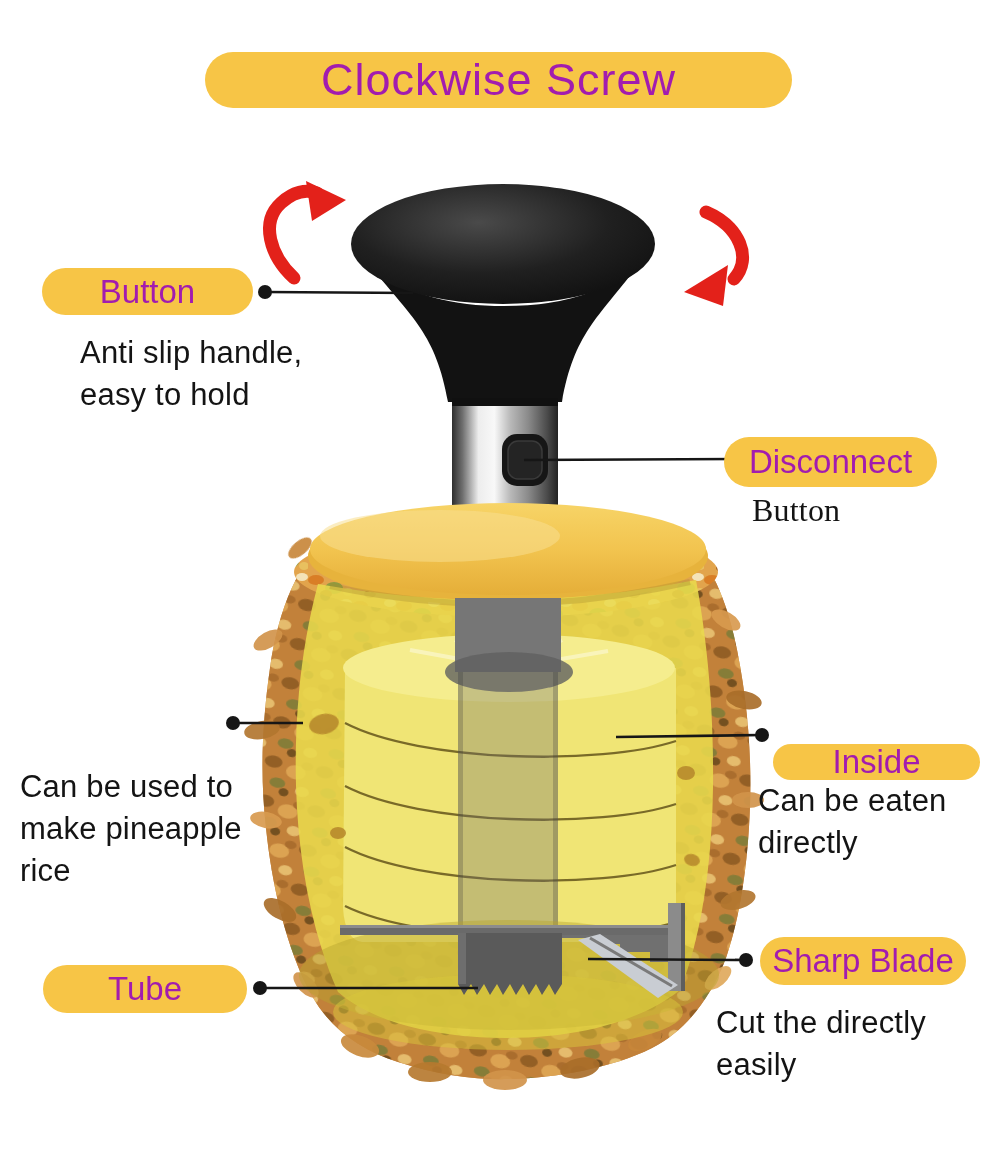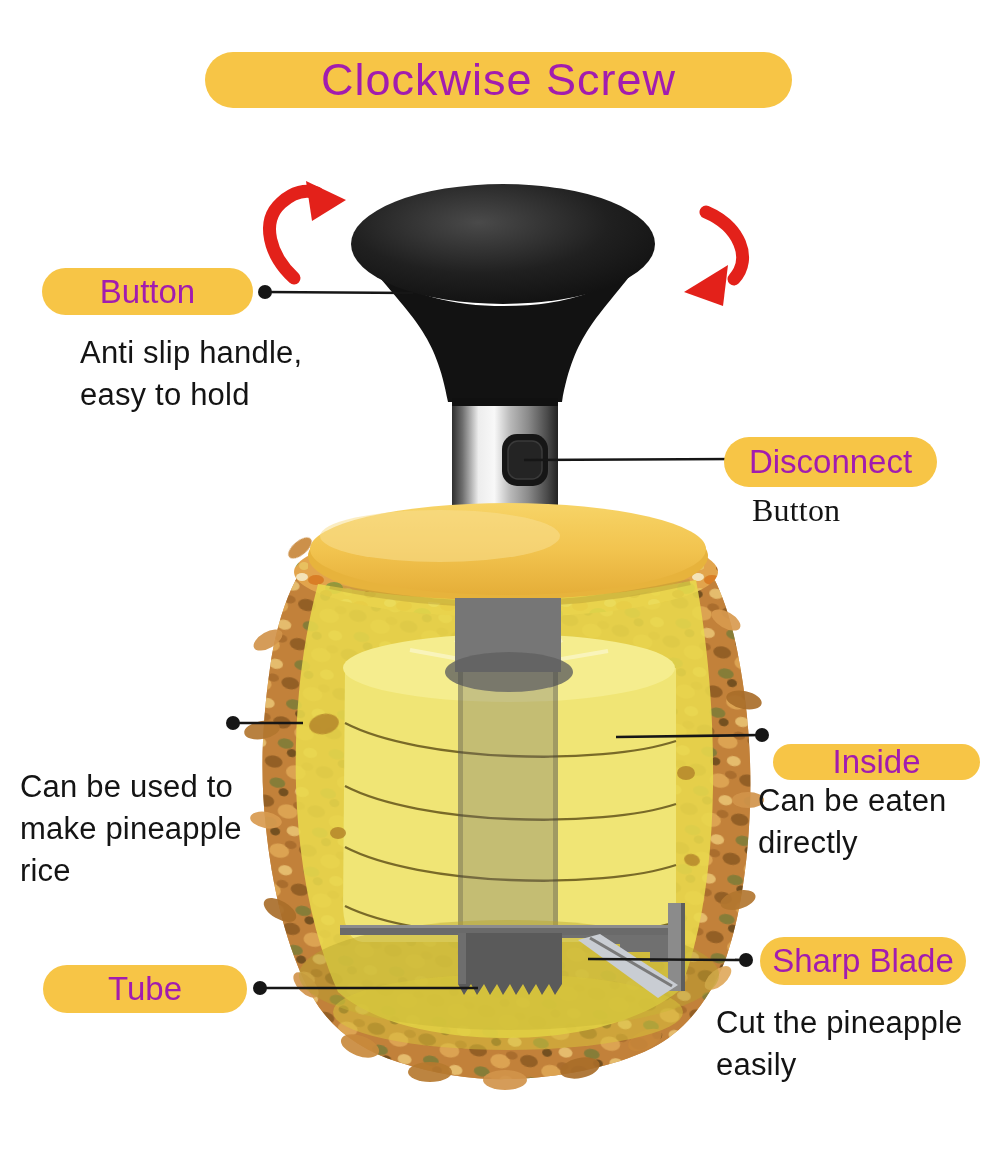--- a/index.html
+++ b/index.html
@@ -260,16 +260,16 @@
 make pineapple
 rice</div>
 
   <div class="pill pill-sm inside-pill">Inside</div>
   <div class="desc inside-desc">Can be eaten
 directly</div>
 
   <div class="pill pill-sm tube-pill">Tube</div>
 
   <div class="pill pill-sm blade-pill">Sharp Blade</div>
-  <div class="desc blade-desc">Cut the pineapple
+  <div class="desc blade-desc">Cut the directly
 easily</div>
 
 </div>
 
 </body></html>

